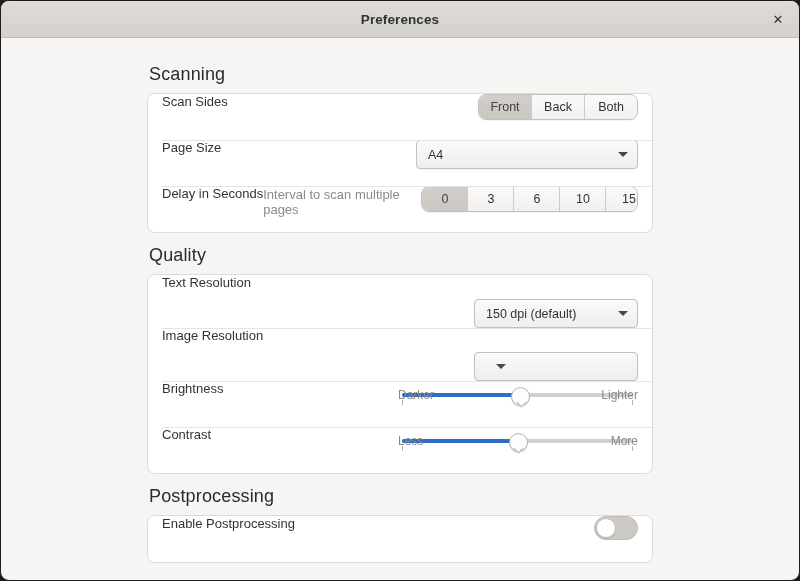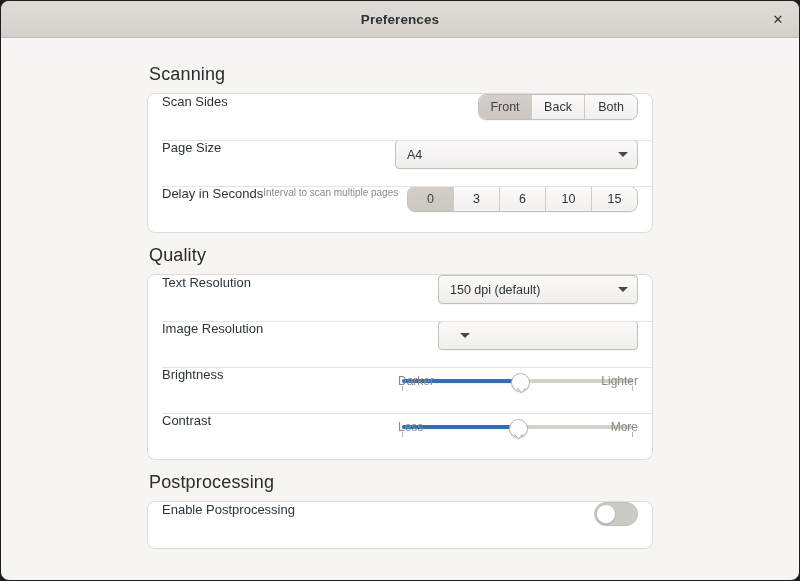--- a/index.html
+++ b/index.html
@@ -98,21 +98,21 @@
     height: 1px;
     background: #e6e3e0;
   }
   .row-label {
     font-size: 13px;
     color: #2e3436;
     flex: 0 0 auto;
   }
   .row-label-block { display: flex; flex-direction: row; justify-content: center; }
   .row-sub {
-    font-size: 10px;
+    font-size: 13px;
     color: #8d8a87;
     margin-top: 1px;
   }
   .row-spacer { flex: 1 1 auto; }
 
   
   .segmented {
     display: flex;
     border: 1px solid #c3bfbb;
     border-radius: 8px;
@@ -158,22 +158,22 @@
     white-space: nowrap;
   }
   .dd-arrow {
     width: 0; height: 0;
     border-left: 5px solid transparent;
     border-right: 5px solid transparent;
     border-top: 5px solid #4b4745;
     margin-left: 10px;
     flex: 0 0 auto;
   }
-  .dropdown.wide { width: 243px; }
-  .dropdown.narrow { width: 200px; }
+  .dropdown.wide { width: 222px; }
+  .dropdown.narrow { width: 164px; margin-top: 24px; }
 
   
   .slider-wrap {
     width: 248px;
     flex: 0 0 auto;
     position: relative;
     height: 40px;
   }
   .slider-track {
     position: absolute;

